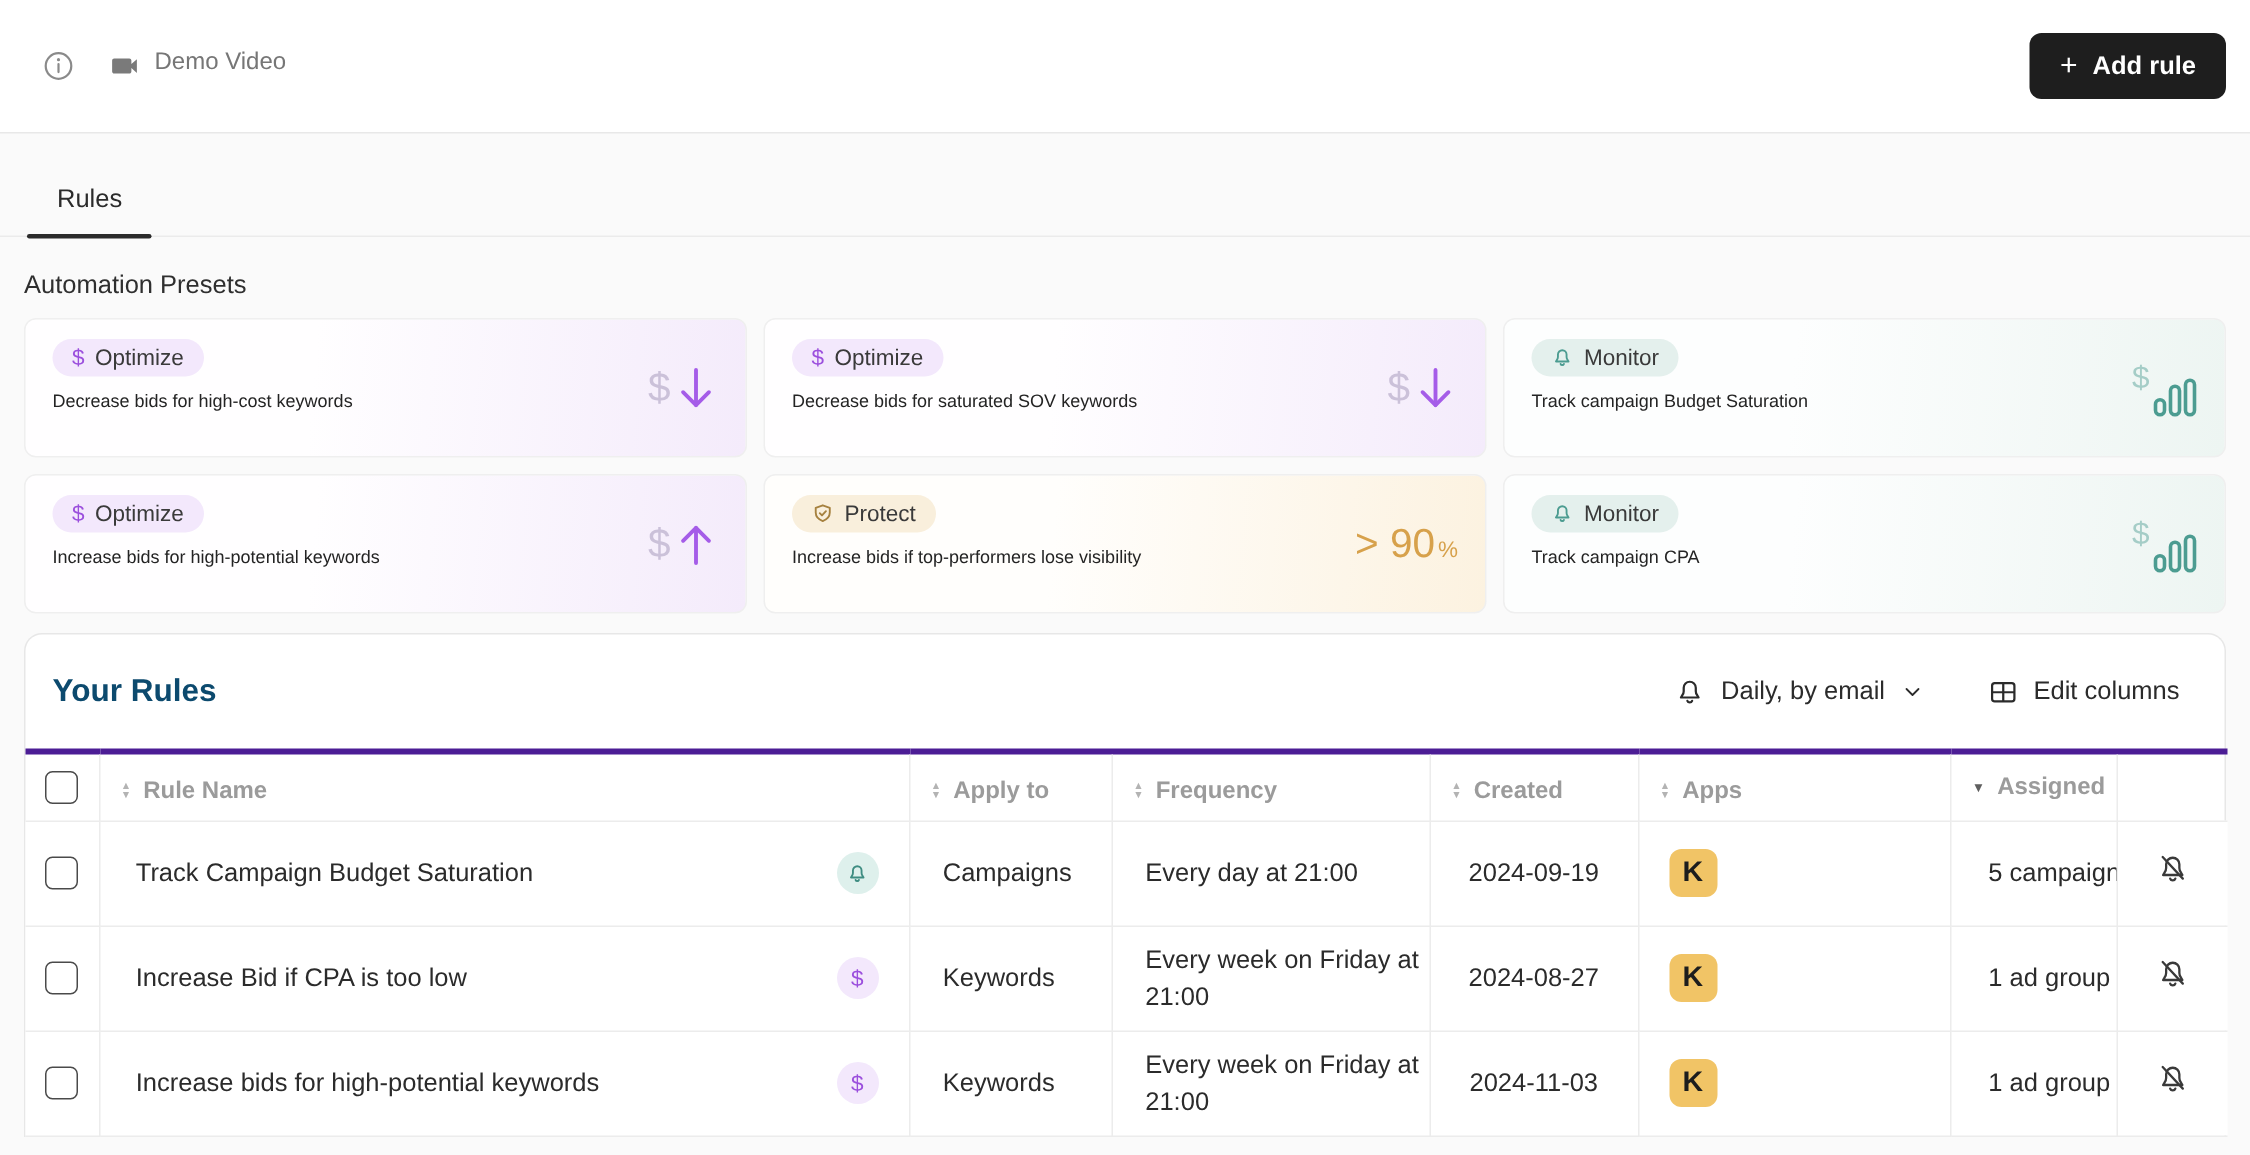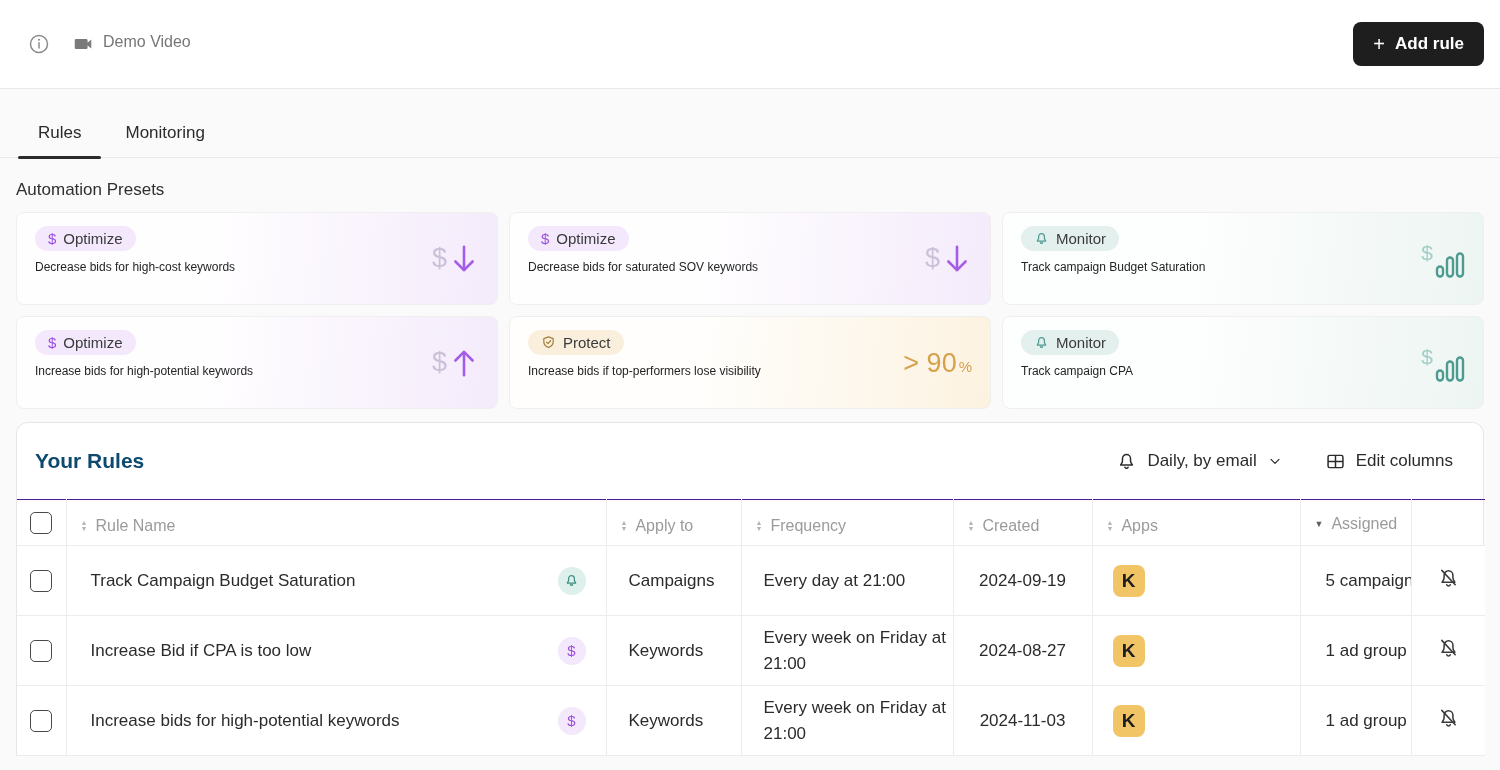--- a/index.html
+++ b/index.html
@@ -50,22 +50,22 @@
   .visual-amber .pct { font-size:15px; margin-left:2px; }
 
   
   .rules-panel { margin:13px 16px 0; background:#fff; border:1px solid #e7e7e7; border-radius:12px 12px 0 0; border-bottom:none; }
   .panel-head { height:76px; display:flex; align-items:center; padding:0 30px 0 18px; }
   .panel-title { font-size:21px; font-weight:700; color:#0c4a6e; }
   .notify { display:flex; align-items:center; gap:10px; margin-left:auto; font-size:17px; cursor:pointer;text-align:right; }
   .editcols { display:flex; align-items:center; gap:10px; margin-left:42px; font-size:17px; cursor:pointer; }
 
   table { width:100%; border-collapse:collapse; table-layout:fixed; }
-  thead th { height:46px; border-top:1px solid #4c1d95; border-bottom:1px solid #ececec; border-right:1px solid #ececec;
-             color:#9b9b9b; font-weight:400; font-size:16px; text-align:left; padding:0 0 0 14px; }
+  thead th { height:46px; border-top:4px solid #4c1d95; border-bottom:1px solid #ececec; border-right:1px solid #ececec;
+             color:#9b9b9b; font-weight:700; font-size:16px; text-align:left; padding:0 0 0 14px; }
   thead th:last-child, tbody td:last-child { border-right:none; }
   th .hwrap { display:inline-flex; align-items:center; gap:8px; }
   .sort { display:inline-flex; flex-direction:column; color:#b3b3b3; font-size:7px; line-height:6px; cursor:pointer; }
   .sort-desc { color:#5f5f5f; font-size:9px; cursor:pointer; }
 
   tbody td { height:70px; border-bottom:1px solid #ececec; border-right:1px solid #ececec; font-size:17px; color:#2b2b2b; padding:0; background:#fff; }
   td.cb-cell, th.cb-cell { text-align:center; padding:0; }
   .cb { width:22px; height:22px; border:1.6px solid #4a4a4a; border-radius:5px; background:#fff; display:inline-block; vertical-align:middle; cursor:pointer; }
   .name-wrap { display:flex; align-items:center; justify-content:space-between; padding:0 20px 0 24px; }
   .icirc { width:28px; height:28px; border-radius:50%; display:inline-flex; align-items:center; justify-content:center; flex:none; }
@@ -104,21 +104,20 @@
   <button class="add-rule">
     <span class="plus">+</span>
     <span>Add rule</span>
   </button>
 </header>
 
 <div class="content">
 
   <nav class="tabbar">
     <div class="tab active"><span>Rules</span></div>
-    <div class="tab"><span>Monitoring</span></div>
   </nav>
 
   <div class="presets-title">Automation Presets</div>
 
   <div class="preset-grid">
 
     <div class="card theme-purple">
       <span class="badge b-purple">
         <span class="bsym">$</span>
         <span>Optimize</span>

